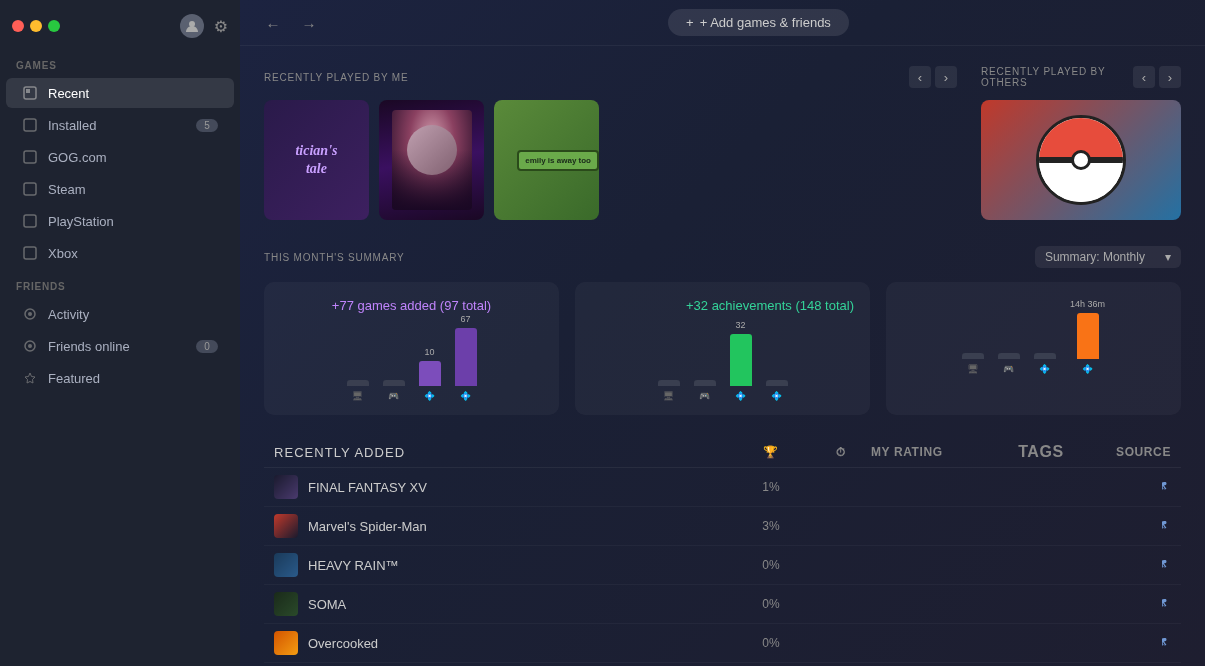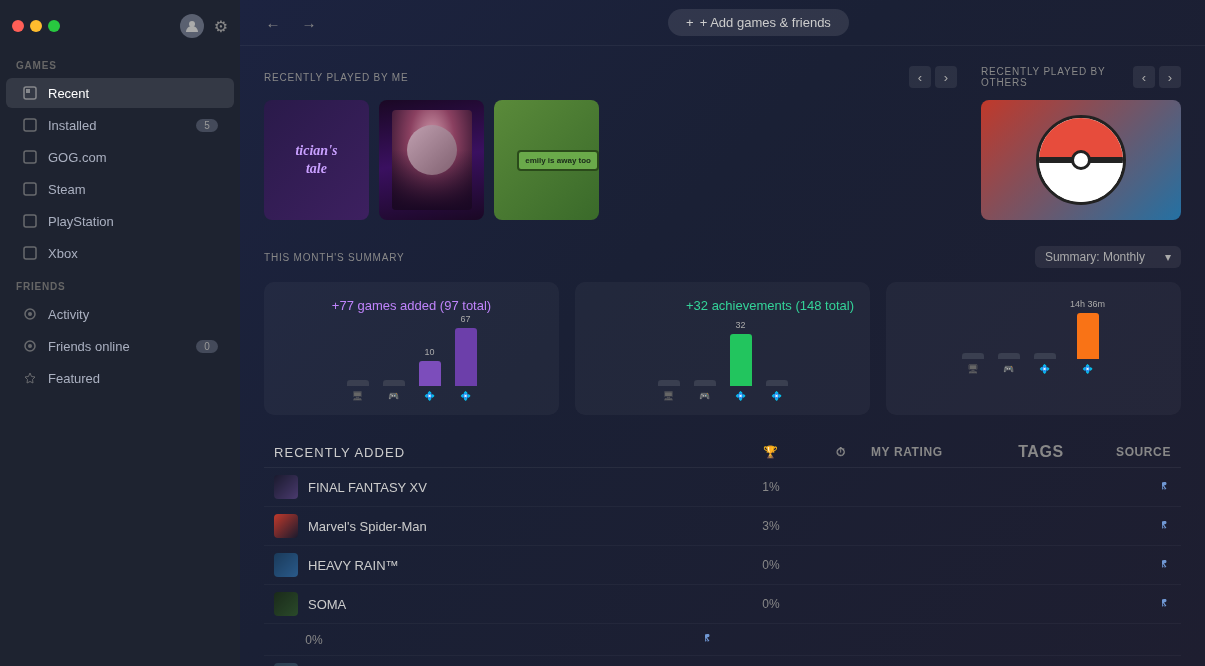--- a/index.html
+++ b/index.html
@@ -674,20 +674,24 @@
         <span class="col-time"></span>
         <span class="col-rating"></span>
         <span class="col-tags"></span>
         <span class="col-source"><span class="ps-icon"><svg width="14" height="14" viewBox="0 0 14 14" fill="none" xmlns="http://www.w3.org/2000/svg">
     <path d="M5 10.5V3.5L7 3c1.2-.3 2.5 0 2.5 1.5S8.2 6.3 7 6.5L9.5 10H8L5.8 6.7V10.5H5z" fill="#7098d4"></path>
     <path d="M5 9l3.5 1.5" stroke="#7098d4" stroke-width="0.5"></path>
   </svg></span></span>
       </div>
 
       <div class="table-row">
+        <div class="col-name">
+          <div class="game-thumb thumb-overcooked"></div>
+          <span>Overcooked</span>
+        </div>
         <span class="col-achievement">0%</span>
         <span class="col-time"></span>
         <span class="col-rating"></span>
         <span class="col-tags"></span>
         <span class="col-source"><span class="ps-icon"><svg width="14" height="14" viewBox="0 0 14 14" fill="none" xmlns="http://www.w3.org/2000/svg">
     <path d="M5 10.5V3.5L7 3c1.2-.3 2.5 0 2.5 1.5S8.2 6.3 7 6.5L9.5 10H8L5.8 6.7V10.5H5z" fill="#7098d4"></path>
     <path d="M5 9l3.5 1.5" stroke="#7098d4" stroke-width="0.5"></path>
   </svg></span></span>
       </div>
 

